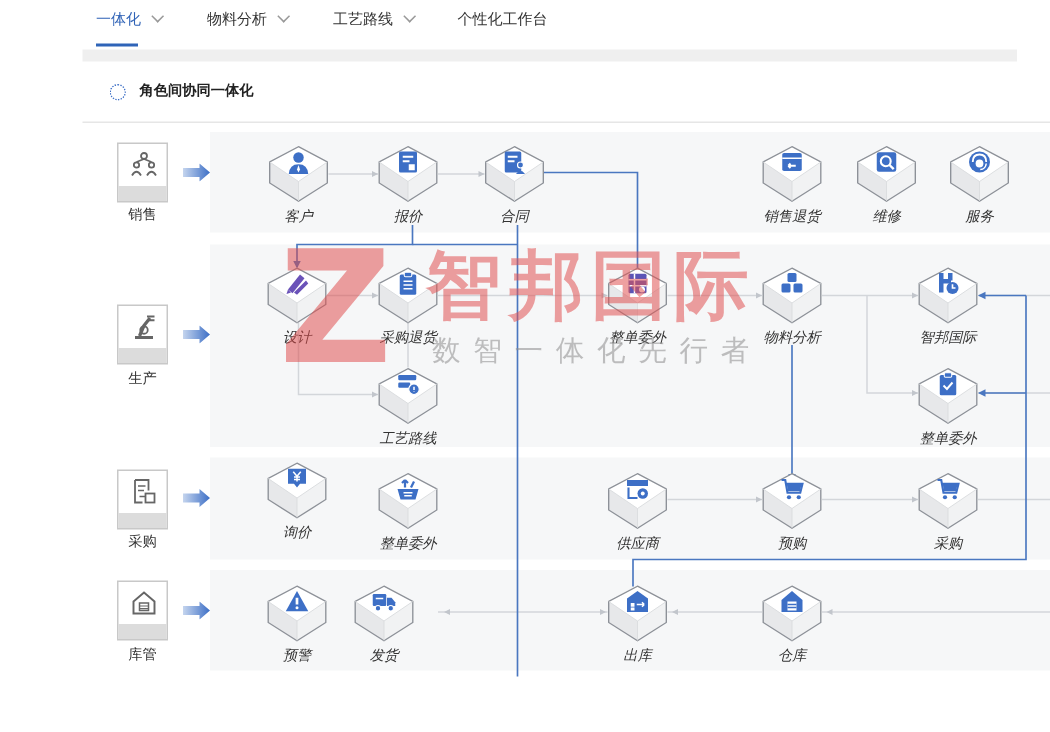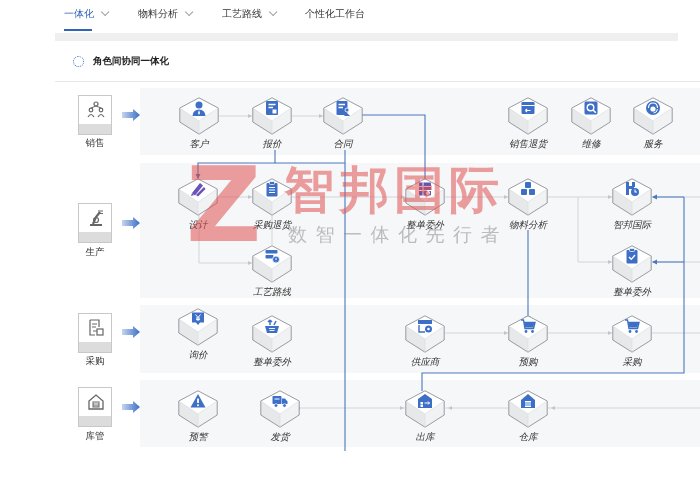--- a/index.html
+++ b/index.html
@@ -402,21 +402,21 @@
   <svg class="cube" width="40" height="38">
       <use href="#cube"></use>
     </svg>
   <svg class="ico" viewBox="0 0 16 16">
     <path d="M8 1 L15.5 14.5 H0.5 Z" fill="#3d6fc6"></path>
       <path d="M8 5.5 V10" stroke="#fff" stroke-width="1.8"></path>
       <circle cx="8" cy="12.2" r="1" fill="#fff"></circle>
   </svg>
   <div class="lbl">预警</div>
 </div>
-<div class="node" style="left:260px;top:390px">
+<div class="node" style="left:236px;top:390px">
   <svg class="cube" width="40" height="38">
       <use href="#cube"></use>
     </svg>
   <svg class="ico" viewBox="0 0 16 16">
     <rect x="0.5" y="3" width="9" height="8" rx="0.8" fill="#3d6fc6"></rect>
       <path d="M10 5.5 H13 L15.5 8.5 V11 H10 Z" fill="#3d6fc6"></path>
       <circle cx="4" cy="12.5" r="1.8" fill="#3d6fc6" stroke="#fff" stroke-width="0.7"></circle>
       <circle cx="12.5" cy="12.5" r="1.8" fill="#3d6fc6" stroke="#fff" stroke-width="0.7"></circle>
       <path d="M2.5 6 H7.5" stroke="#fff" stroke-width="1"></path>
   </svg>

